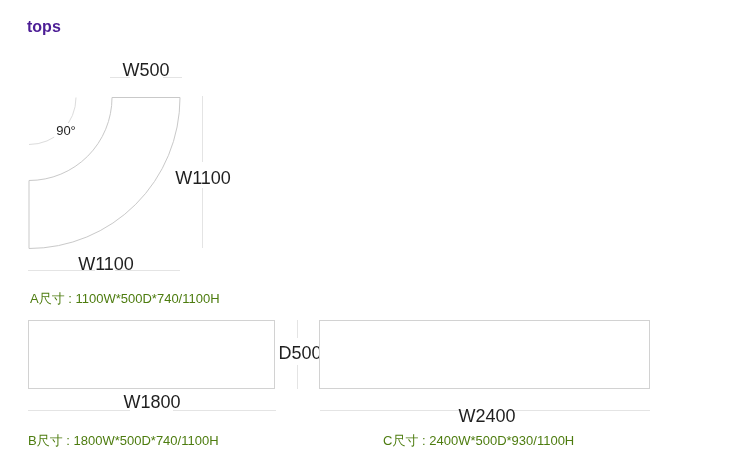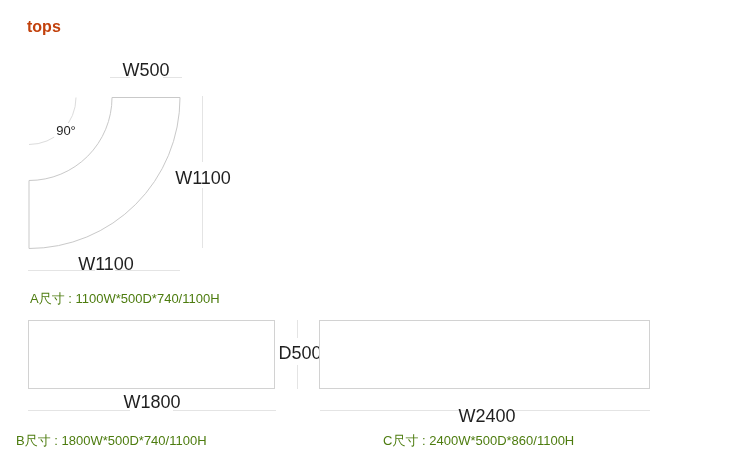--- a/index.html
+++ b/index.html
@@ -3,21 +3,21 @@
 <meta charset="utf-8">
 <style>
   html,body { margin:0; padding:0; background:#fff; }
   .canvas {
     position:relative; width:750px; height:470px; background:#ffffff;
     font-family:"Liberation Sans","DejaVu Sans",sans-serif; color:#1f1f1f;
     overflow:hidden;
   }
   .title {
     position:absolute; left:27px; top:18px;
-    font-size:16px; font-weight:bold; color:#c2410c;
+    font-size:16px; font-weight:bold; color:#4c1d95;
   }
   .drawing-svg { position:absolute; left:0; top:0; }
   .dim-h { position:absolute; height:1px; background:#e4e4e4; }
   .dim-v { position:absolute; width:1px; background:#e4e4e4; }
   .dim-label {
     position:absolute; font-size:18px; color:#1f1f1f;
     white-space:nowrap; transform:translateX(-50%);
   }
   .angle-label {
     position:absolute; font-size:13px; color:#1f1f1f;
@@ -69,17 +69,17 @@
   <div class="rect-top" style="left:319px; top:320px; width:331px; height:69px;"></div>
 
   <div class="dim-h" style="left:28px; top:410px; width:102px;"></div>
   <div class="dim-h" style="left:173px; top:410px; width:103px;"></div>
   <div class="dim-label" style="left:152px; top:392px;">W1800</div>
 
   <div class="dim-h" style="left:320px; top:410px; width:145px;"></div>
   <div class="dim-h" style="left:508px; top:410px; width:142px;"></div>
   <div class="dim-label" style="left:487px; top:406px;">W2400</div>
 
-  <div class="caption" style="left:16px; top:432px;">B尺寸 : 1800W*500D*740/1100H</div>
+  <div class="caption" style="left:28px; top:432px;">B尺寸 : 1800W*500D*740/1100H</div>
 
-  <div class="caption" style="left:383px; top:432px;">C尺寸 : 2400W*500D*860/1100H</div>
+  <div class="caption" style="left:383px; top:432px;">C尺寸 : 2400W*500D*930/1100H</div>
 
 </div>
 
 </body></html>

